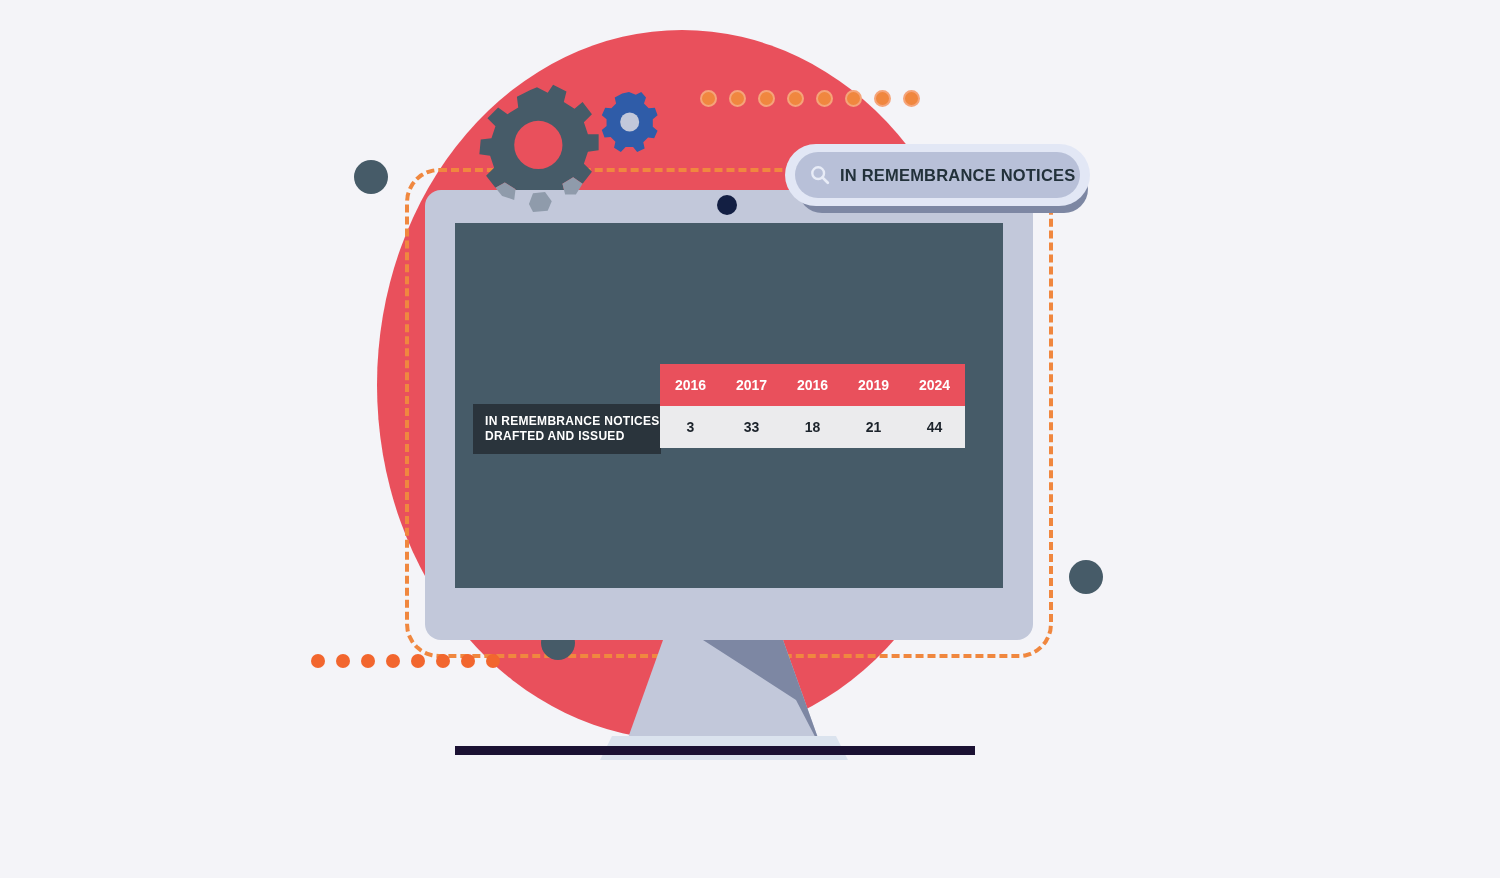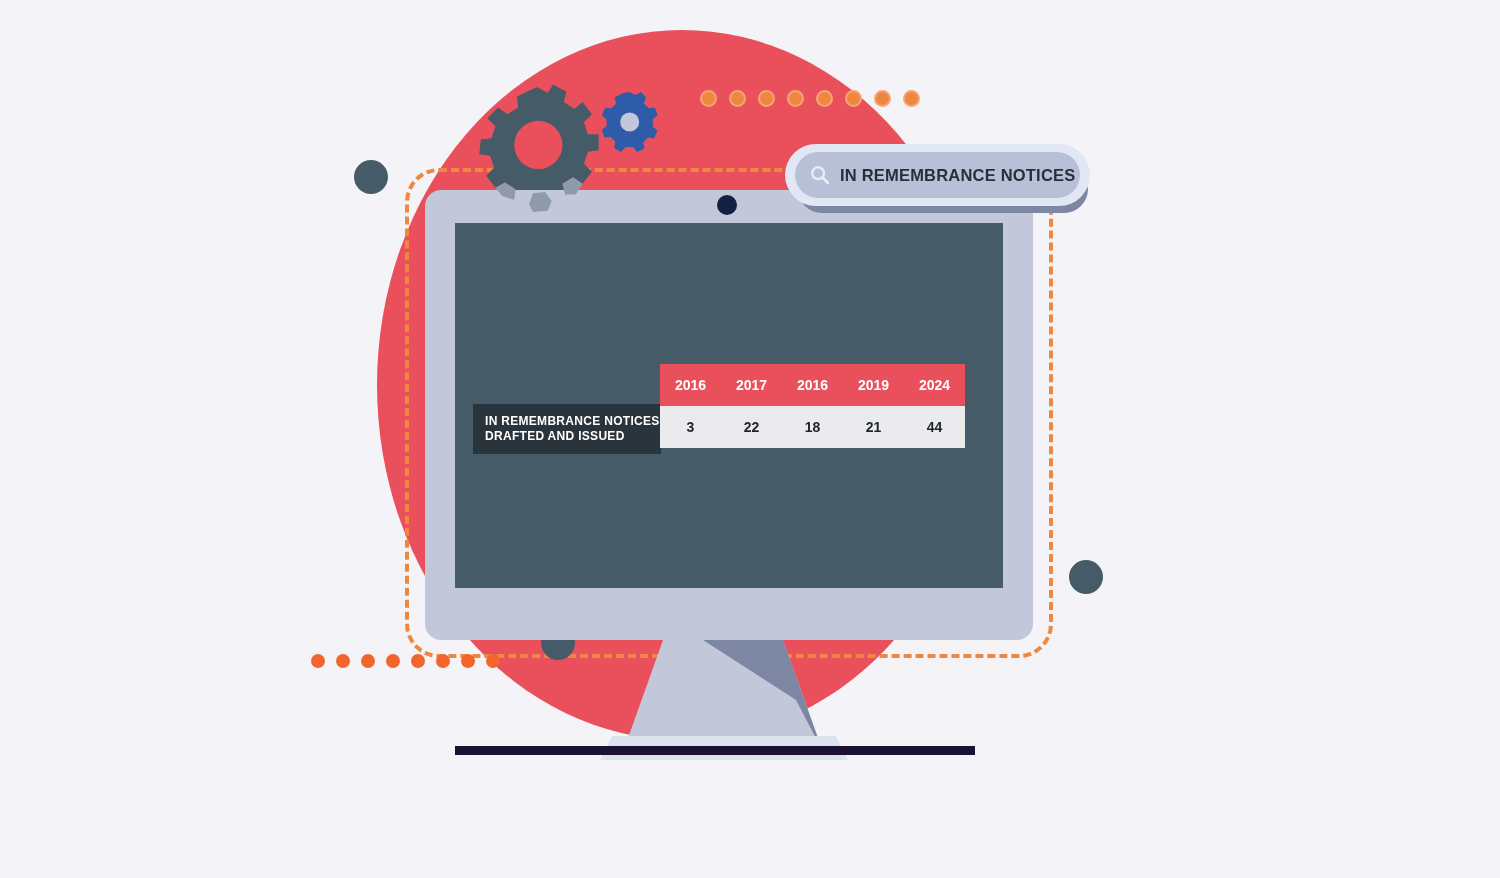--- a/index.html
+++ b/index.html
@@ -235,21 +235,21 @@
         <th>2016</th>
         <th>2017</th>
         <th>2016</th>
         <th>2019</th>
         <th>2024</th>
       </tr>
     </thead>
     <tbody>
       <tr>
         <td>3</td>
-        <td>22</td>
+        <td>33</td>
         <td>18</td>
         <td>21</td>
         <td>44</td>
       </tr>
     </tbody>
   </table>
 
   <svg class="abs" id="stand-neck" viewBox="0 0 230 112">
     <polygon points="55,0 175,0 215,112 15,112" fill="#c2c8da"></polygon>
     <polygon points="95,0 175,0 215,112 188,60" fill="#7d87a3"></polygon>

